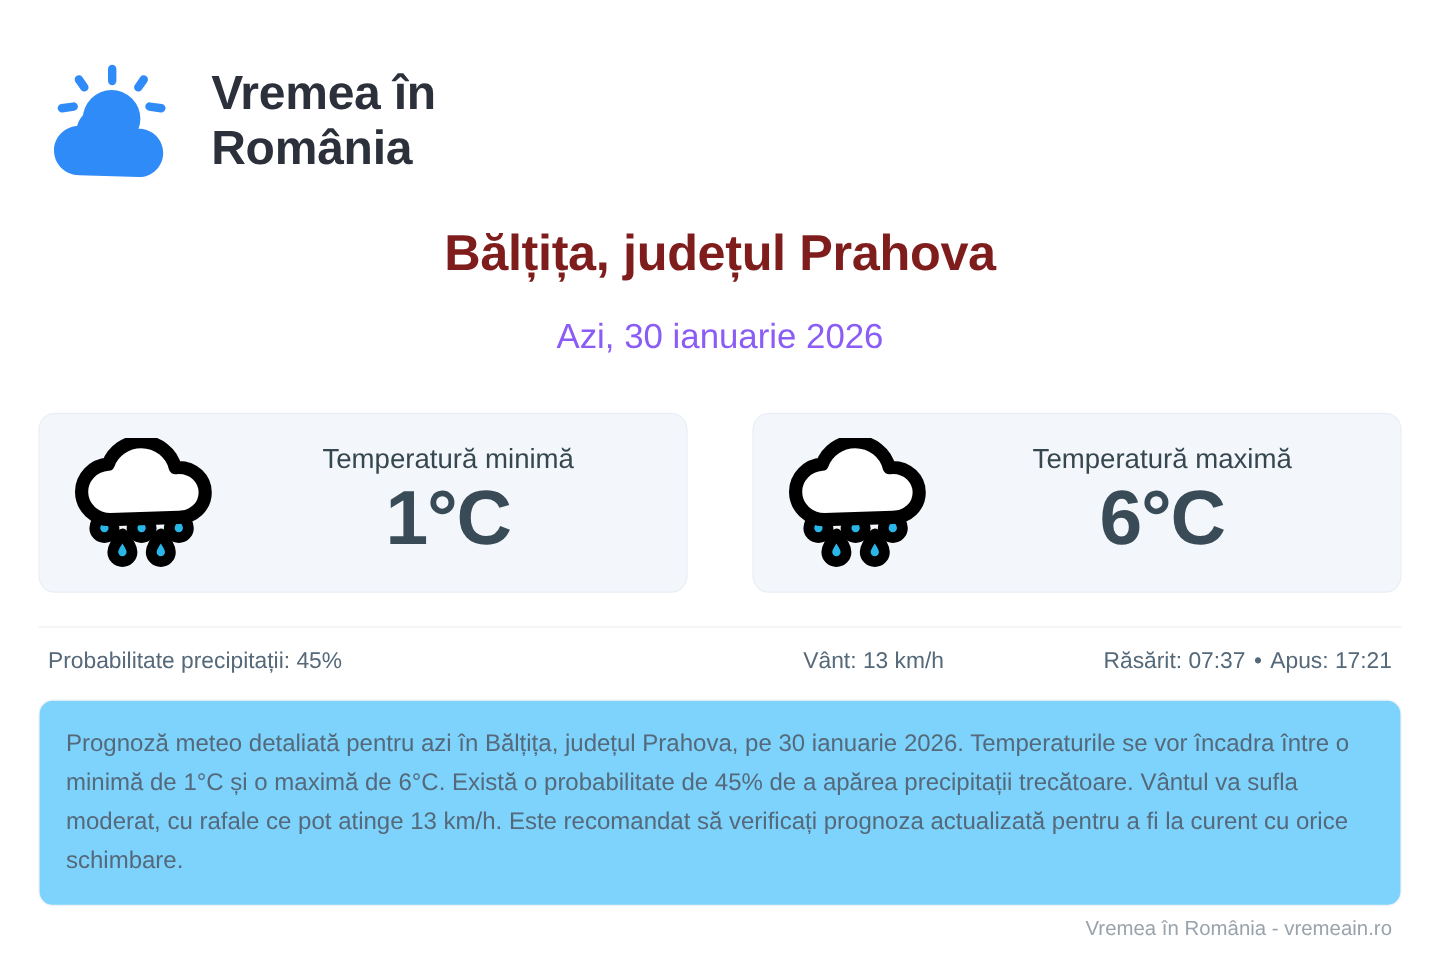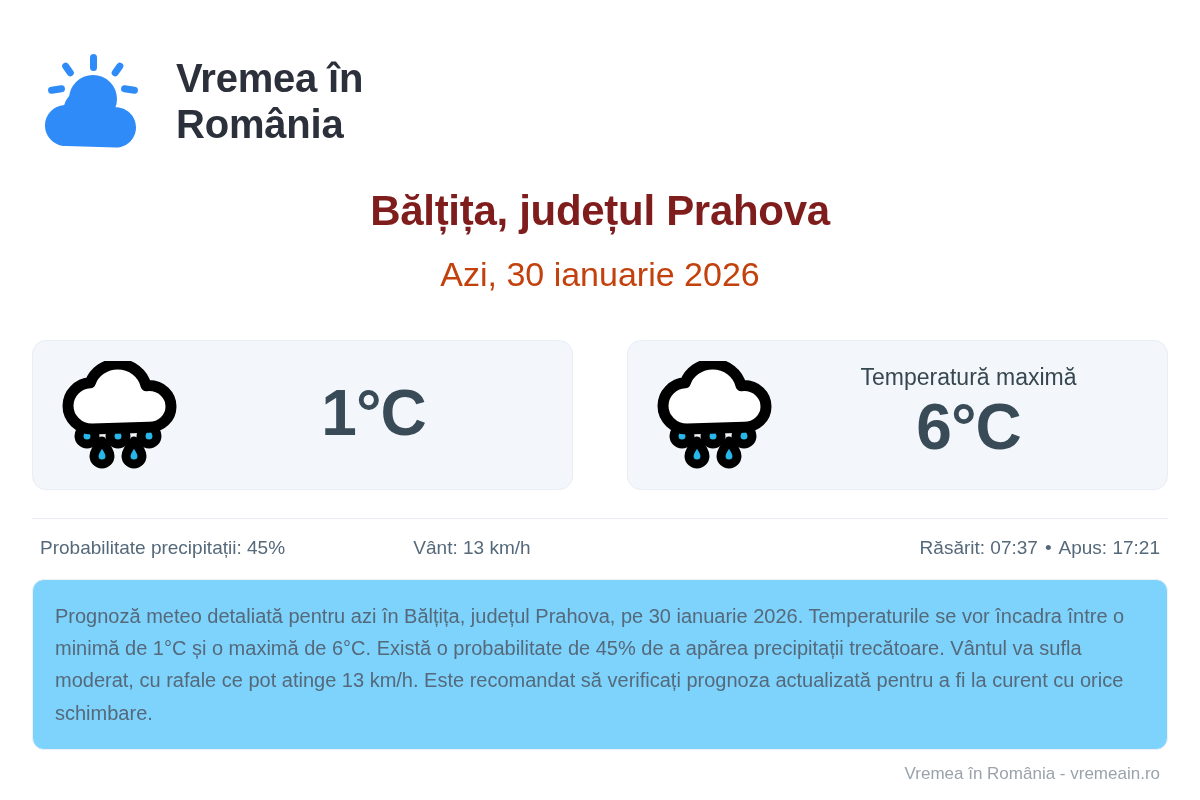--- a/index.html
+++ b/index.html
@@ -53,24 +53,24 @@
   }
   .page-title {
     font-size: 42px;
     font-weight: 700;
     color: #7f1d1d;
     letter-spacing: -0.3px;
     margin: 0;
     line-height: 1.1;
   }
   .page-subtitle {
-    font-size: 34px;
+    font-size: 29px;
     font-weight: 400;
-    color: #c2410c;
-    margin: 22px 0 0 0;
+    color: #8b5cf6;
+    margin: 32px 0 0 0;
     line-height: 1.1;
   }
 
   
   .cards {
     display: flex;
     gap: 54px;
     margin-top: 46px;
   }
   .card {
@@ -125,21 +125,21 @@
     margin-top: 18px;
     padding: 0 8px;
   }
   .stat {
     font-size: 19px;
     color: #55697a;
     flex: 1 1 0;
     white-space: nowrap;
   }
   .stat-left   { text-align: left; }
-  .stat-center { text-align: left; }
+  .stat-center { text-align: right; }
   .stat-right  { text-align: right; }
   .stat .dot { padding: 0 7px; }
 
   
   .description {
     margin-top: 20px;
     background: #7dd3fc;
     border: 1px solid #eef1f5;
     border-radius: 12px;
     padding: 20px 22px 20px 22px;
@@ -204,20 +204,21 @@
             <path d="M59 60c5 7 8 11 8 15a8 8 0 0 1-16 0c0-4 3-8 8-15z" fill="#29b6e8"></path>
             <path d="M90 60c5 7 8 11 8 15a8 8 0 0 1-16 0c0-4 3-8 8-15z" fill="#29b6e8"></path>
             <path d="M43 80c5 7 8 11 8 15a8 8 0 0 1-16 0c0-4 3-8 8-15z" fill="#29b6e8"></path>
             <path d="M75 80c5 7 8 11 8 15a8 8 0 0 1-16 0c0-4 3-8 8-15z" fill="#29b6e8"></path>
           </g>
 
           <path d="M33 68C19.7 68 9 57.6 9 44.8 9 32.6 18.8 22.6 31.2 21.8 35.1 10.9 45.9 3 58.7 3c13.9 0 25.5 9.4 28.4 21.8 1-.15 2-.22 3-.22C102.4 24.6 112 33.9 112 45.4S102.4 66.2 90.1 66.2L33 68z" fill="#ffffff" stroke="#000000" stroke-width="11" stroke-linejoin="round"></path>
         </svg>
       </span>
       <div class="card-body">
+        <div class="card-label">Temperatură minimă</div>
         <div class="card-value">1°C</div>
       </div>
     </div>
 
     <div class="card">
       <span class="card-icon">
         <svg viewBox="0 0 118 108" width="118" height="108" aria-hidden="true">
           <g stroke="#000000" stroke-width="9" stroke-linejoin="round">
             <path d="M28 60c5 7 8 11 8 15a8 8 0 0 1-16 0c0-4 3-8 8-15z" fill="#29b6e8"></path>
             <path d="M59 60c5 7 8 11 8 15a8 8 0 0 1-16 0c0-4 3-8 8-15z" fill="#29b6e8"></path>

